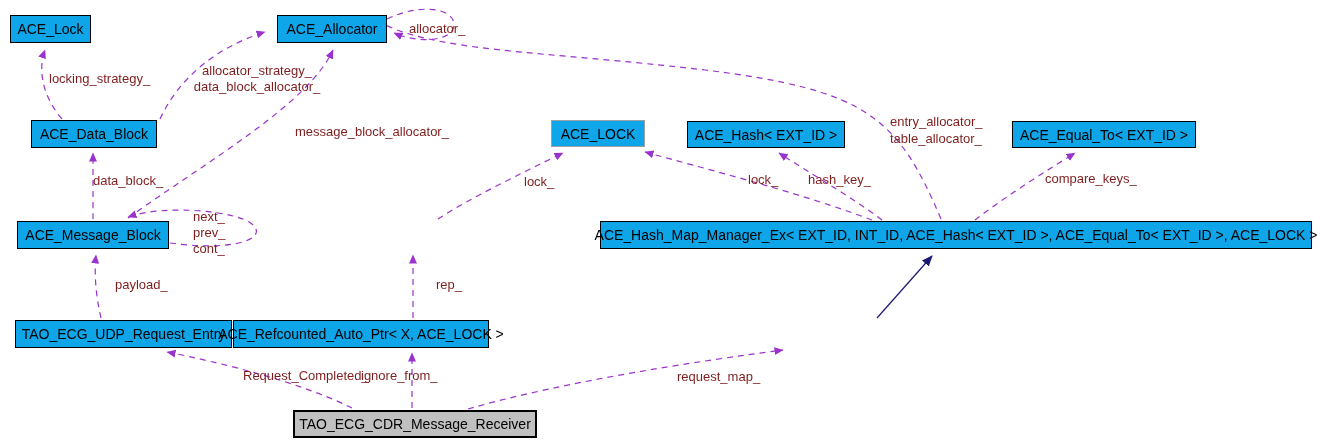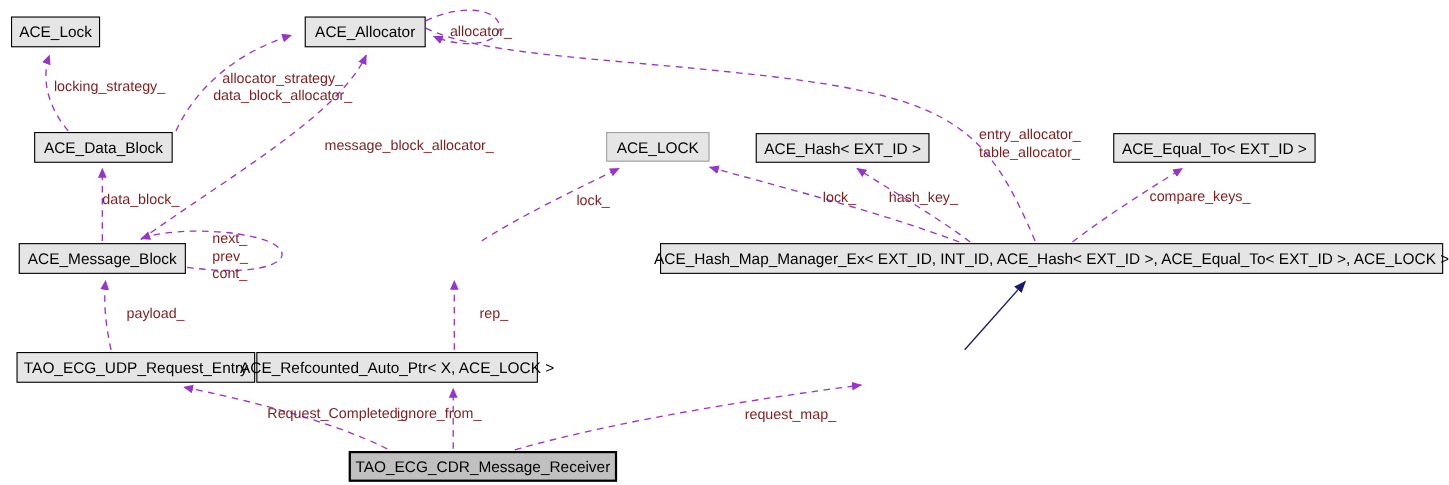--- a/index.html
+++ b/index.html
@@ -7,21 +7,21 @@
     position:relative;
     width:1317px;height:441px;
     background:#fff;
     font-family:"Liberation Sans","DejaVu Sans",sans-serif;
     overflow:hidden;
   }
   svg.edges{position:absolute;left:0;top:0;width:1317px;height:441px;}
   .node{
     position:absolute;
     box-sizing:border-box;
-    background:#e5e5e5;
+    background:#0ea5e9;
     border:1px solid #000;
     display:flex;align-items:center;justify-content:center;
     font-size:14px;color:#000;
     white-space:nowrap;
     z-index:2;
   }
   .node.template{border-color:#a0a0a0;}
   .node.focus{background:#c0c0c0;border-width:2px;}
   .elabel{
     position:absolute;
@@ -71,21 +71,21 @@
   <div class="node" style="left:10px;top:15px;width:81px;height:28px;">ACE_Lock</div>
   <div class="node" style="left:277px;top:15px;width:110px;height:28px;">ACE_Allocator</div>
   <div class="node" style="left:31px;top:120px;width:126px;height:28px;text-align:center;">ACE_Data_Block</div>
   <div class="node template" style="left:551px;top:120px;width:94px;height:27px;">ACE_LOCK</div>
   <div class="node" style="left:687px;top:121px;width:158px;height:27px;">ACE_Hash&lt; EXT_ID &gt;</div>
   <div class="node" style="left:1012px;top:121px;width:184px;height:27px;">ACE_Equal_To&lt; EXT_ID &gt;</div>
   <div class="node" style="left:17px;top:221px;width:152px;height:28px;">ACE_Message_Block</div>
   <div class="node" style="left:600px;top:221px;width:712px;height:28px;">ACE_Hash_Map_Manager_Ex&lt; EXT_ID, INT_ID, ACE_Hash&lt; EXT_ID &gt;, ACE_Equal_To&lt; EXT_ID &gt;, ACE_LOCK &gt;</div>
   <div class="node" style="left:15px;top:320px;width:217px;height:28px;text-align:right;">TAO_ECG_UDP_Request_Entry</div>
   <div class="node" style="left:233px;top:320px;width:256px;height:28px;">ACE_Refcounted_Auto_Ptr&lt; X, ACE_LOCK &gt;</div>
-  <div class="node focus" style="left:293px;top:410px;width:244px;height:28px;margin-left:24px;">TAO_ECG_CDR_Message_Receiver</div>
+  <div class="node focus" style="left:293px;top:410px;width:244px;height:28px;">TAO_ECG_CDR_Message_Receiver</div>
 
   <div class="elabel" style="left:49px;top:71px;">locking_strategy_</div>
   <div class="elabel center" style="left:181px;top:63px;width:152px;">allocator_strategy_</div>
   <div class="elabel center" style="left:181px;top:79px;width:152px;">data_block_allocator_</div>
   <div class="elabel" style="left:409px;top:21px;">allocator_</div>
   <div class="elabel" style="left:295px;top:124px;">message_block_allocator_</div>
   <div class="elabel" style="left:93px;top:173px;">data_block_</div>
   <div class="elabel" style="left:193px;top:209px;">next_</div>
   <div class="elabel" style="left:193px;top:225px;">prev_</div>
   <div class="elabel" style="left:193px;top:241px;">cont_</div>

